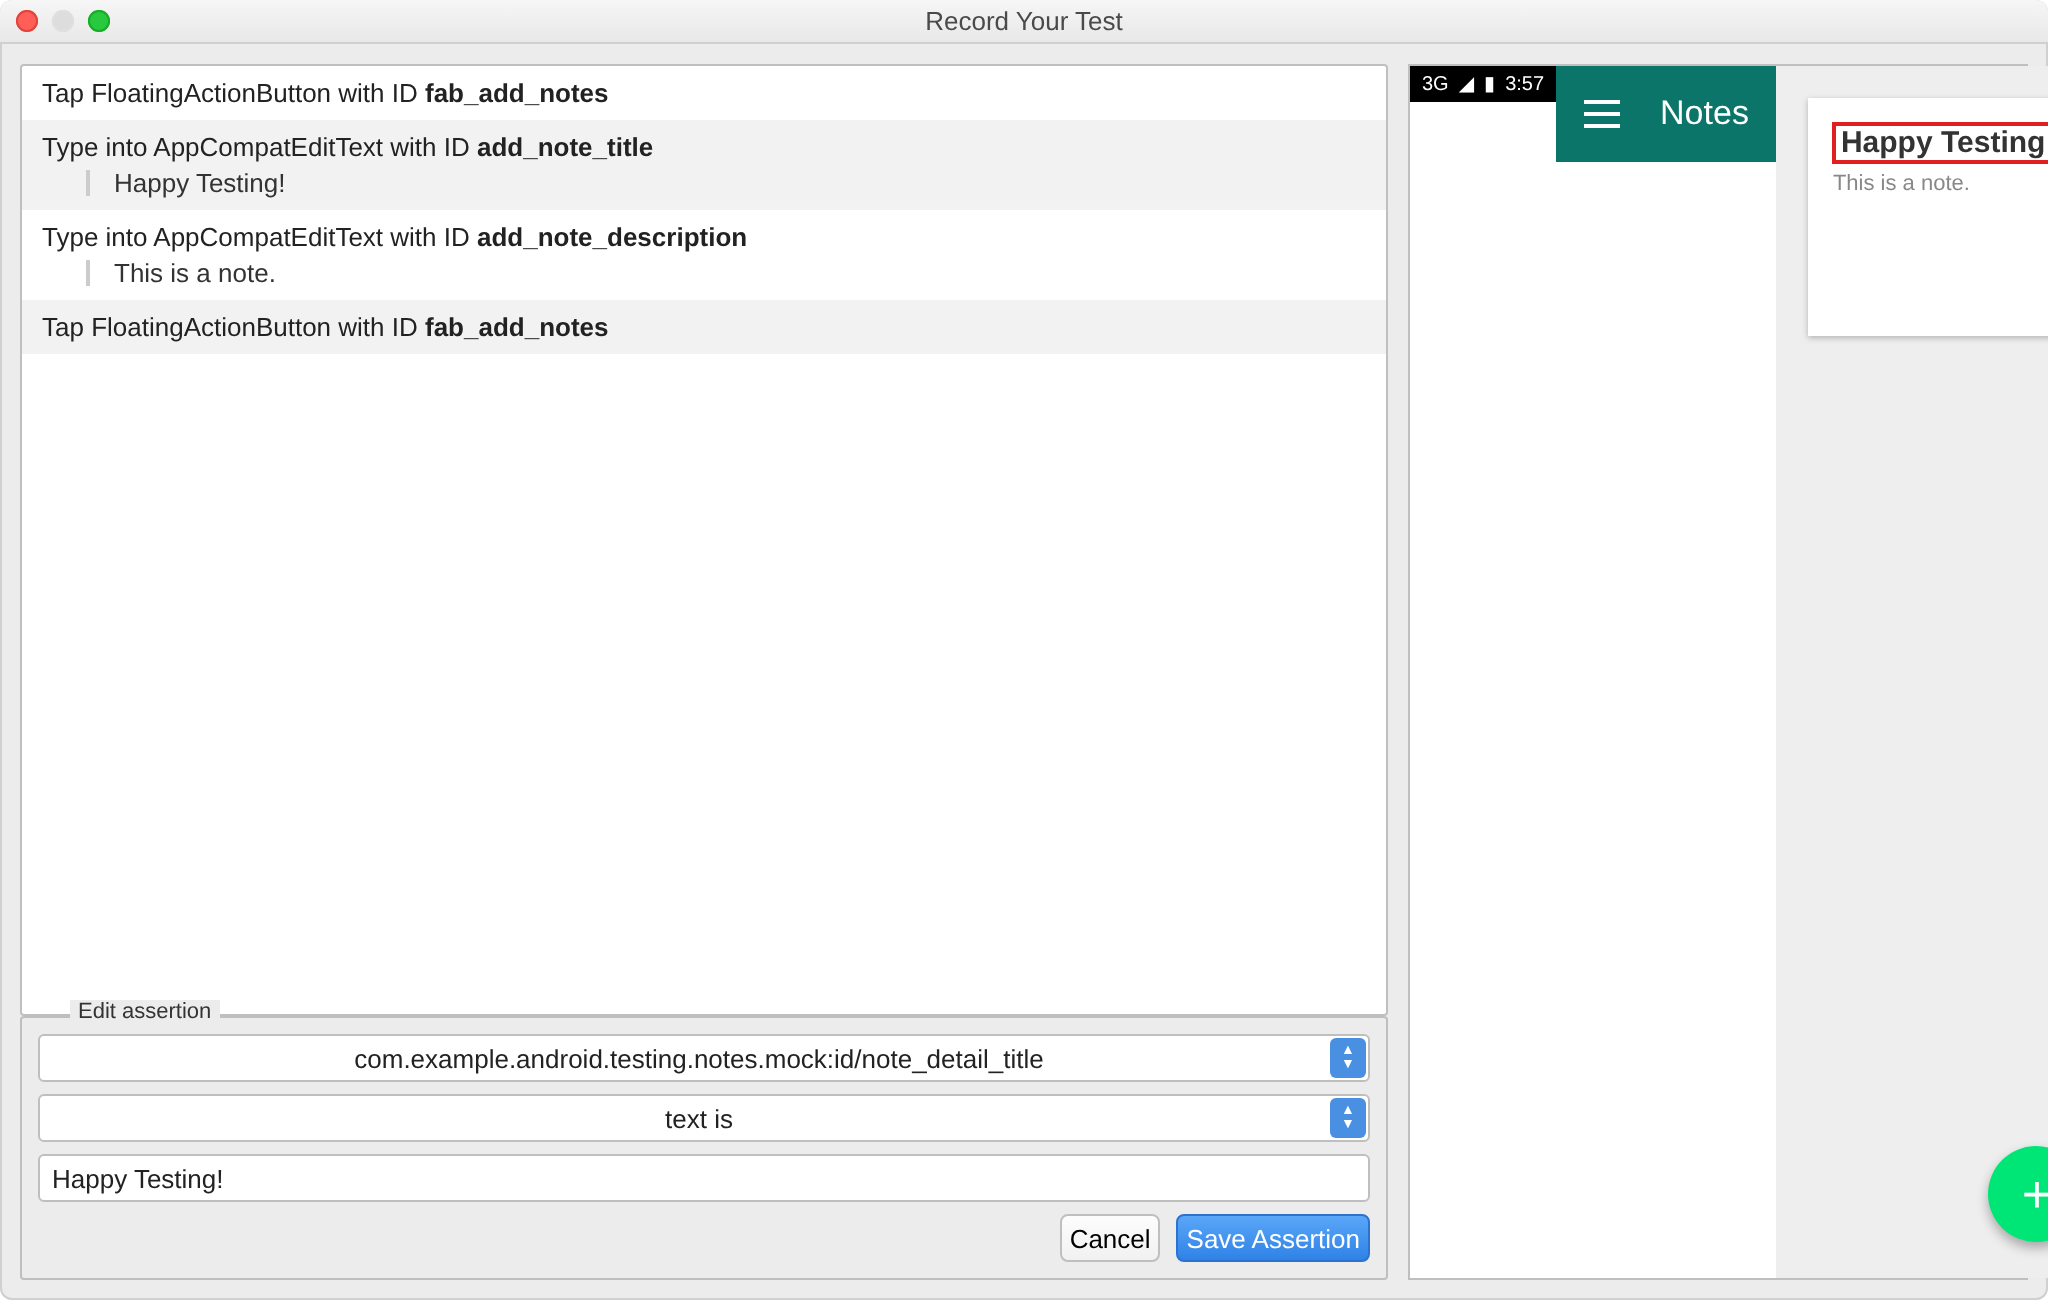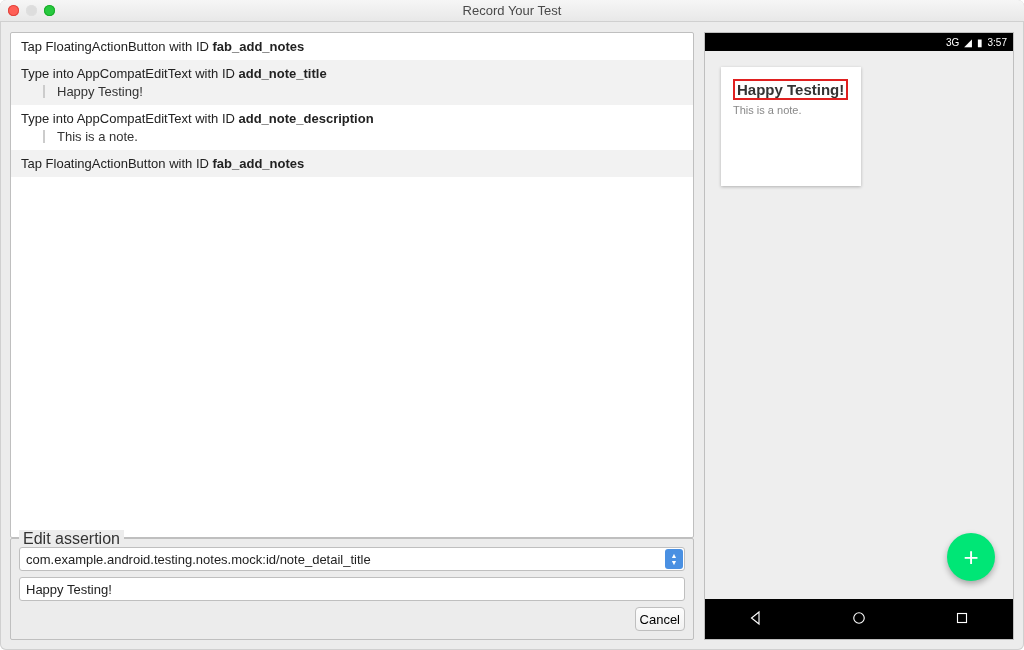--- a/index.html
+++ b/index.html
@@ -18,31 +18,31 @@
 
 .left { flex: 1; display: flex; flex-direction: column; gap: 0; }
 .steps { flex: 1; background: #fff; border: 1px solid #bfbfbf; border-radius: 2px; overflow-y: auto; }
 .step { padding: 6px 10px; font-size: 13px; color: #222; }
 .step:nth-child(even) { background: #f2f2f2; }
 .step .bold { font-weight: bold; }
 .step .sub { padding-left: 36px; position: relative; margin-top: 3px; color: #333; }
 .step .sub::before { content: ""; position: absolute; left: 22px; top: 1px; bottom: 1px; width: 2px; background: #ccc; }
 
 .assert-box { border: 1px solid #bfbfbf; border-radius: 2px; padding: 8px; position: relative; }
-.assert-box .legend { position: absolute; top: -9px; left: 8px; background: #ececec; padding: 0 4px; font-size: 16px; color: #333; }
+.assert-box .legend { position: absolute; top: -9px; left: 24px; background: #ececec; padding: 0 4px; font-size: 11px; color: #333; }
 .field { width: 100%; margin-bottom: 6px; position: relative; }
 .select, .textin { width: 100%; height: 24px; border: 1px solid #bfbfbf; background: #fff; border-radius: 3px; padding: 0 6px; font-size: 13px; font-family: inherit; color: #222; display: flex; align-items: center; }
-.select { padding-right: 11px; }
+.select { padding-right: 11px; justify-content: center; }
 .arrows { position: absolute; right: 2px; top: 2px; bottom: 2px; width: 18px; background: #4a90e2; border-radius: 3px; display: flex; flex-direction: column; align-items: center; justify-content: center; color: #fff; font-size: 7px; line-height: 7px; }
 .buttons-row { display: flex; justify-content: flex-end; gap: 8px; margin-top: 4px; }
 .btn { height: 24px; padding: 0 4px; border-radius: 4px; border: 1px solid #bfbfbf; background: linear-gradient(#fdfdfd, #f1f1f1); font-size: 13px; cursor: pointer; }
 .btn.primary { background: linear-gradient(#5aa7f8, #2f82e6); border-color: #2a74d0; color: #fff; font-weight: 500; }
 
 .right { width: 310px; background: #fff; border: 1px solid #bfbfbf; display: flex; flex-direction: column; }
-.device { flex: 1; display: flex; flex-direction: column; }
+.device { flex: 1; display: flex; }
 .statusbar { height: 18px; background: #000; color: #fff; display: flex; justify-content: flex-end; align-items: center; padding: 0 6px; font-size: 10px; gap: 5px; }
 .appbar { height: 48px; background: #0b7569; display: flex; align-items: center; padding: 0 14px; gap: 20px; color: #fff; }
 .burger { width: 18px; height: 14px; display: flex; flex-direction: column; justify-content: space-between; }
 .burger div { height: 2px; background: #fff; }
 .apptitle { font-size: 17px; font-weight: 400; }
 .device-body { flex: 1; background: #eeeeee; padding: 16px; position: relative; }
 .card { width: 140px; background: #fff; box-shadow: 0 1px 3px rgba(0,0,0,0.25); padding: 12px 12px 70px 12px; }
 .card-title { font-size: 15px; font-weight: bold; color: #333; border: 2px solid #e02020; display: inline-block; padding: 0 2px; }
 .card-desc { font-size: 11px; color: #888; margin-top: 4px; }
 .fab { position: absolute; right: 18px; bottom: 18px; width: 48px; height: 48px; border-radius: 50%; background: #00e676; box-shadow: 0 3px 6px rgba(0,0,0,0.3); display: flex; align-items: center; justify-content: center; color: #fff; font-size: 26px; }
@@ -84,35 +84,50 @@
 
       <div class="assert-box">
         <div class="legend">Edit assertion</div>
         <div class="field">
           <div class="select">
               <span>com.example.android.testing.notes.mock:id/note_detail_title</span>
             </div>
           <div class="arrows">▲<br>▼</div>
         </div>
         <div class="field">
+          <div class="select">
+              <span>text is</span>
+            </div>
+          <div class="arrows">▲<br>▼</div>
+        </div>
+        <div class="field">
           <input class="textin" value="Happy Testing!" style="">
         </div>
         <div class="buttons-row">
           <button class="btn">Cancel</button>
+          <button class="btn primary">Save Assertion</button>
         </div>
       </div>
     </div>
 
     <div class="right">
       <div class="device">
         <div class="statusbar">
           <span>3G</span>
           <span>◢</span>
           <span>▮</span>
           <span>3:57</span>
+        </div>
+        <div class="appbar">
+          <div class="burger">
+              <div></div>
+              <div></div>
+              <div></div>
+            </div>
+          <div class="apptitle">Notes</div>
         </div>
         <div class="device-body">
           <div class="card">
             <div class="card-title">Happy Testing!</div>
             <div class="card-desc">This is a note.</div>
           </div>
           <div class="fab">
             <span>+</span>
           </div>
         </div>

